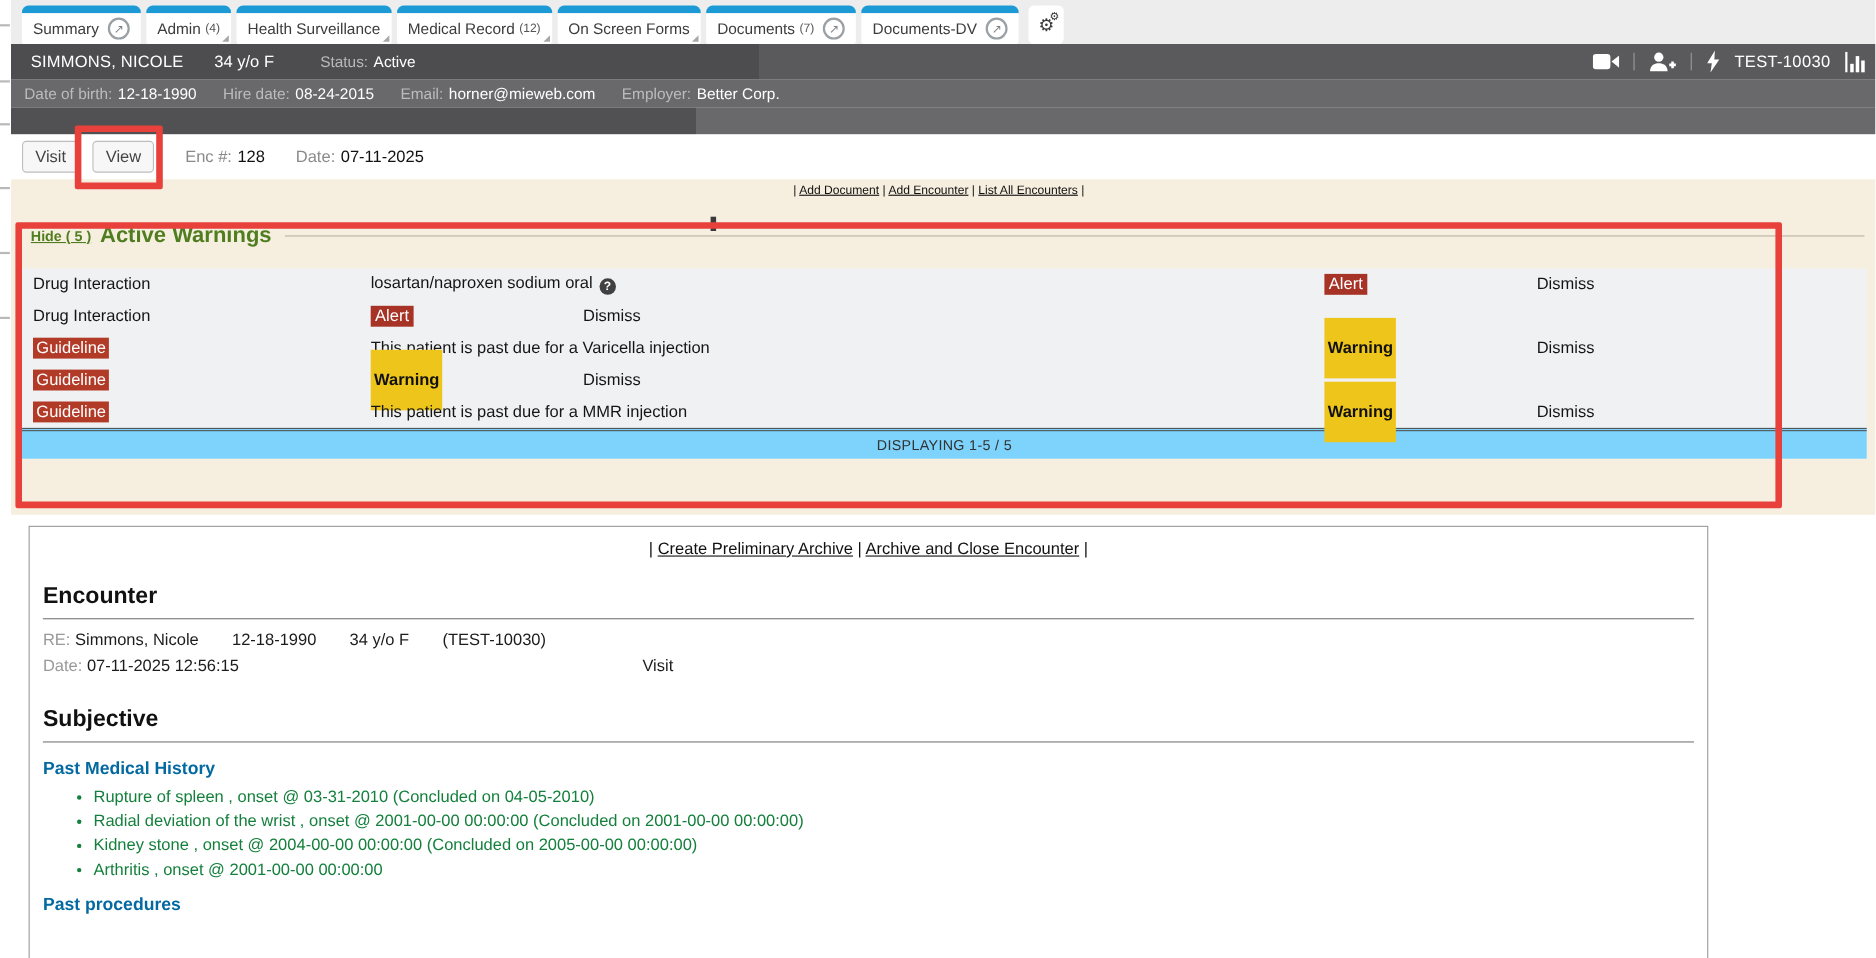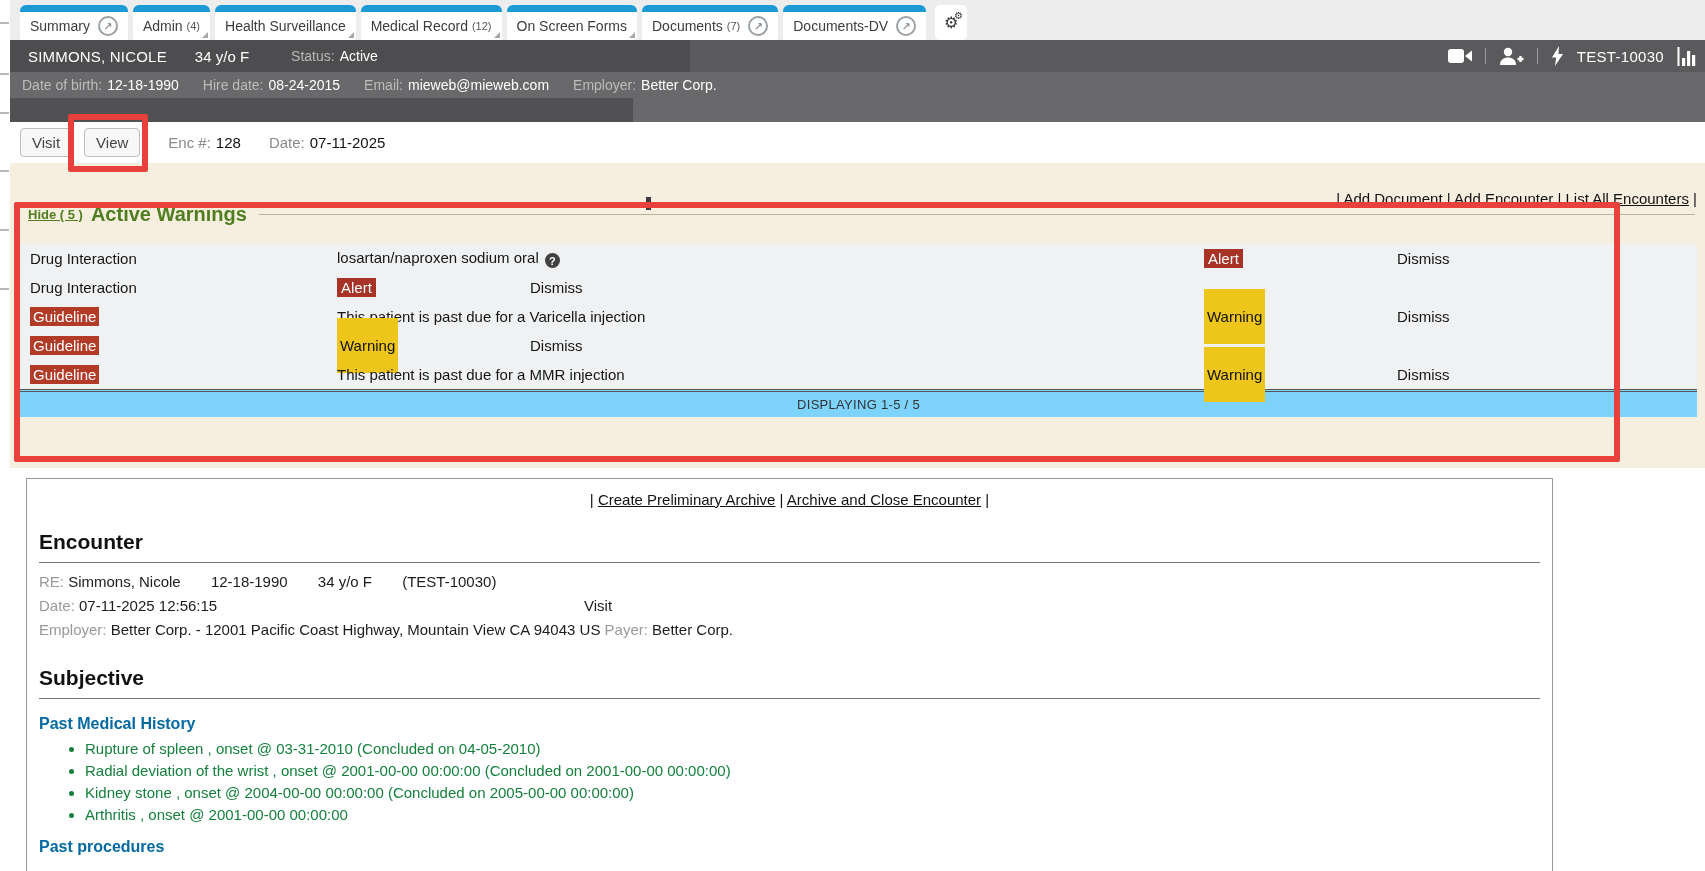--- a/index.html
+++ b/index.html
@@ -47,40 +47,40 @@
 
   
   .encbar{height:41px;background:#fff;display:flex;align-items:center;padding-left:10px;}
   .btn{border:1px solid #bdbdbd;border-radius:4px;background:#f7f7f7;color:#444;font-size:15px;padding:5px 11px;cursor:pointer;font-family:"Liberation Sans",sans-serif;}
   .btn+.btn{margin-left:12px;}
   .enc-lab{font-size:15px;color:#8a8a8a;margin-left:28px;}
   .enc-val{font-size:15px;color:#111;margin-left:5px;}
 
   
   .warnpanel{height:305px;background:var(--panel-cream);position:relative;}
-  .quicklinks{text-align:right;padding:27px 8px 0 0;font-size:15px;color:#111;height:37px;}
+  .quicklinks{text-align:center;padding:4px 8px 0 0;font-size:11px;color:#111;height:37px;}
   .quicklinks a{color:#111;text-decoration:underline;cursor:pointer;}
   .hidrow{display:flex;align-items:center;height:28px;padding-left:18px;}
   .hide-link{font-size:13px;font-weight:bold;color:var(--header-green);text-decoration:underline;cursor:pointer;}
   .aw-title{font-size:20px;font-weight:bold;color:var(--header-green);margin-left:8px;white-space:nowrap;}
   .hid-rule{flex:1;height:1px;background:#b9b29d;margin:0 10px 0 12px;}
   .cursor-artifact{position:absolute;left:636px;top:34px;width:5px;height:13px;background:#3a3a3a;}
 
   .wtable{margin:16px 8px 0 10px;background:#f0f1f2;}
   .wt-head{display:flex;background:#fff;height:30px;align-items:center;border-bottom:3px double #555;}
   .wt-head .cell{font-size:13px;color:#5c5c5c;letter-spacing:.2px;}
   .cell-type{width:317px;padding-left:10px;}
   .cell-info{flex:1;}
   .cell-sev{width:193px;}
   .cell-opt{width:300px;}
   .sortable{text-decoration:underline;cursor:pointer;}
   .wrow{display:flex;align-items:center;height:29px;font-size:15px;color:#151515;}
   .badge-guideline{background:var(--guideline-red);color:#fff;padding:1px 3px;}
   .badge-alert{background:var(--alert-red);color:#fff;padding:1px 4px;}
-  .badge-warning{background:var(--warning-yellow);color:#111;padding:19px 3px;}
+  .badge-warning{background:var(--warning-yellow);color:#111;padding:19px 3px;font-weight:bold;}
   .help-icon{display:inline-flex;width:15px;height:15px;border-radius:50%;background:#414141;color:#fff;font-size:11px;font-weight:bold;align-items:center;justify-content:center;margin-left:6px;vertical-align:-2px;}
   .dismiss{cursor:pointer;}
   .wt-foot{background:#7dd3fc;border-top:3px double #555;height:28px;display:flex;align-items:center;justify-content:center;font-size:13px;color:#333;letter-spacing:.3px;}
 
   
   .notebox{position:absolute;left:26px;top:478px;width:1527px;height:400px;border:1px solid #9a9a9a;background:#fff;padding:10px 12px 0 12px;}
   .archlinks{text-align:center;font-size:15px;color:#111;padding-top:2px;}
   .archlinks a{color:#111;text-decoration:underline;cursor:pointer;}
   .note-h1{font-size:21px;font-weight:bold;color:#111;margin-top:22px;}
   .note-hr{border:0;border-top:1px solid #777;margin:8px 0 10px 0;}
@@ -204,21 +204,21 @@
               <rect x="15" y="8" width="3.2" height="11" fill="#fff"></rect>
             </svg>
         </div>
       </div>
       <div class="phdr-row2" id="pfields">
           <span class="f-lab">Date of birth:</span>
           <span class="f-val">12-18-1990</span>
           <span class="f-lab">Hire date:</span>
           <span class="f-val">08-24-2015</span>
           <span class="f-lab">Email:</span>
-          <span class="f-val">mieweb@mieweb.com</span>
+          <span class="f-val">horner@mieweb.com</span>
           <span class="f-lab">Employer:</span>
           <span class="f-val">Better Corp.</span>
         </div>
       <div class="phdr-row3"></div>
     </div>
 
     <div class="encbar">
       <button class="btn">Visit</button>
       <button class="btn">View</button>
       <span class="enc-lab">Enc #:</span>
@@ -282,26 +282,20 @@
       <span class="nlab">RE:</span>
       <span>Simmons, Nicole</span><span class="gap"></span>
       <span>12-18-1990</span><span class="gap"></span>
       <span>34 y/o F</span><span class="gap"></span>
       <span>(TEST-10030)</span>
     </div>
     <div class="nline">
       <span class="nlab">Date:</span>
       <span>07-11-2025 12:56:15</span>
       <span class="visit-type">Visit</span>
-    </div>
-    <div class="nline">
-      <span class="nlab">Employer:</span>
-      <span>Better Corp. - 12001 Pacific Coast Highway, Mountain View CA 94043 US</span>
-      <span class="nlab">Payer:</span>
-      <span>Better Corp.</span>
     </div>
     <div class="note-h2">Subjective</div>
     <hr class="note-hr">
     <div class="note-h3">Past Medical History</div>
     <ul class="pmh-list" id="pmhlist">
         <li>Rupture of spleen , onset @ 03-31-2010 (Concluded on 04-05-2010)</li>
         <li>Radial deviation of the wrist , onset @ 2001-00-00 00:00:00 (Concluded on 2001-00-00 00:00:00)</li>
         <li>Kidney stone , onset @ 2004-00-00 00:00:00 (Concluded on 2005-00-00 00:00:00)</li>
         <li>Arthritis , onset @ 2001-00-00 00:00:00</li>
       </ul>

